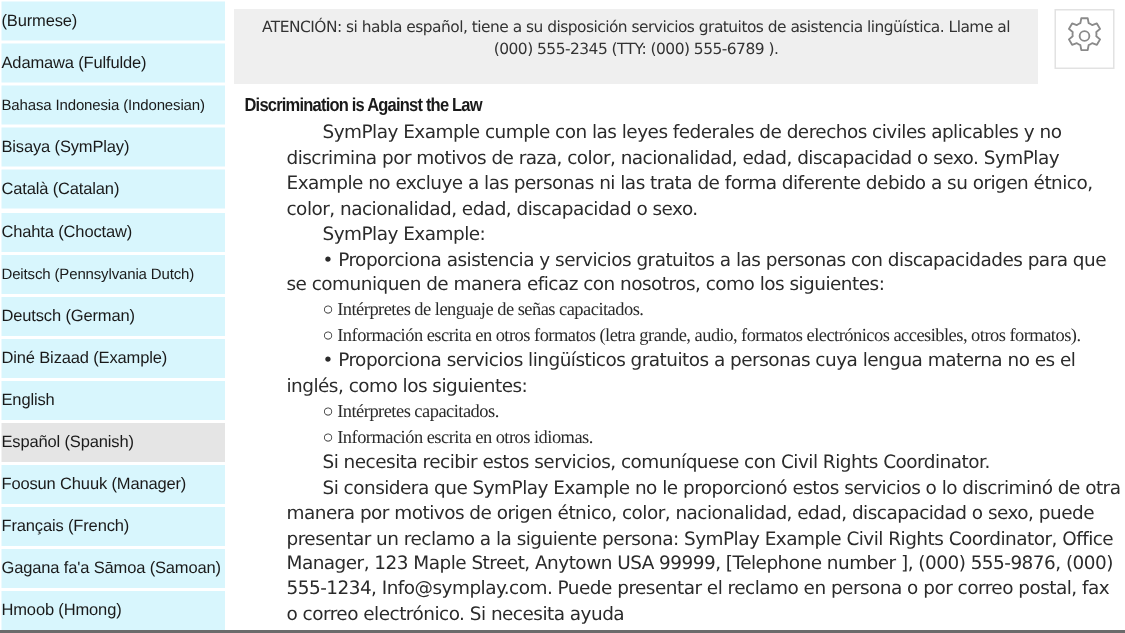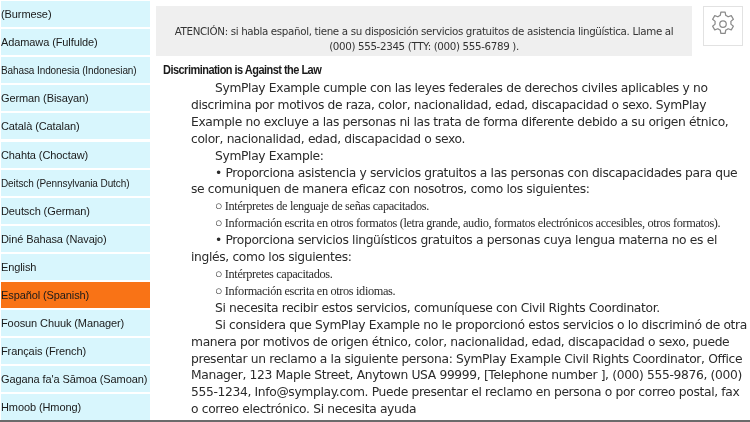--- a/index.html
+++ b/index.html
@@ -10,28 +10,28 @@
       position: absolute; left: 0; top: 0; width: 151px; height: 422px;
       background: #ffffff; overflow: hidden;
     }
     .lang-item {
       position: absolute; left: 1px; width: 149px; height: 26px;
       background: #d8f6fd;
       display: flex; align-items: center; justify-content: flex-start;
       font-size: 11px; color: #1a1a1a; white-space: nowrap; cursor: pointer;
       letter-spacing: -0.1px;
     }
-    .lang-item.selected { background: #f97316; }
+    .lang-item.selected { background: #e5e5e5; }
     .lang-item.small { font-size: 10px; }
 
     .notice {
       position: absolute; left: 156px; top: 6px; width: 536px; height: 50px;
       background: #efefef;
       font-size: 10.3px; color: #333; text-align: center;
-      padding: 18px 8px 0 8px; line-height: 15px;
+      padding: 5px 8px 0 8px; line-height: 15px;
       font-family: "DejaVu Sans", sans-serif; letter-spacing: -0.35px;
     }
     .settings-btn {
       position: absolute; left: 703px; top: 6px; width: 40px; height: 40px;
       border: 1px solid #e2e2e2; background: #fff;
       display: flex; align-items: center; justify-content: center; cursor: pointer;
     }
 
     .content {
       position: absolute; left: 163px; top: 60px; width: 584px; height: 362px;
@@ -59,36 +59,36 @@
   <div class="lang-item" style="top:1px">
       <span>(Burmese)</span>
     </div>
   <div class="lang-item" style="top:29px">
       <span>Adamawa (Fulfulde)</span>
     </div>
   <div class="lang-item small" style="top:57px">
       <span>Bahasa Indonesia (Indonesian)</span>
     </div>
   <div class="lang-item" style="top:85px">
-      <span>German (Bisayan)</span>
+      <span>Bisaya (SymPlay)</span>
     </div>
   <div class="lang-item" style="top:113px">
       <span>Català (Catalan)</span>
     </div>
   <div class="lang-item" style="top:142px">
       <span>Chahta (Choctaw)</span>
     </div>
   <div class="lang-item small" style="top:170px">
       <span>Deitsch (Pennsylvania Dutch)</span>
     </div>
   <div class="lang-item" style="top:198px">
       <span>Deutsch (German)</span>
     </div>
   <div class="lang-item" style="top:226px">
-      <span>Diné Bahasa (Navajo)</span>
+      <span>Diné Bizaad (Example)</span>
     </div>
   <div class="lang-item" style="top:254px">
       <span>English</span>
     </div>
   <div class="lang-item selected" style="top:282px">
       <span>Español (Spanish)</span>
     </div>
   <div class="lang-item" style="top:310px">
       <span>Foosun Chuuk (Manager)</span>
     </div>

